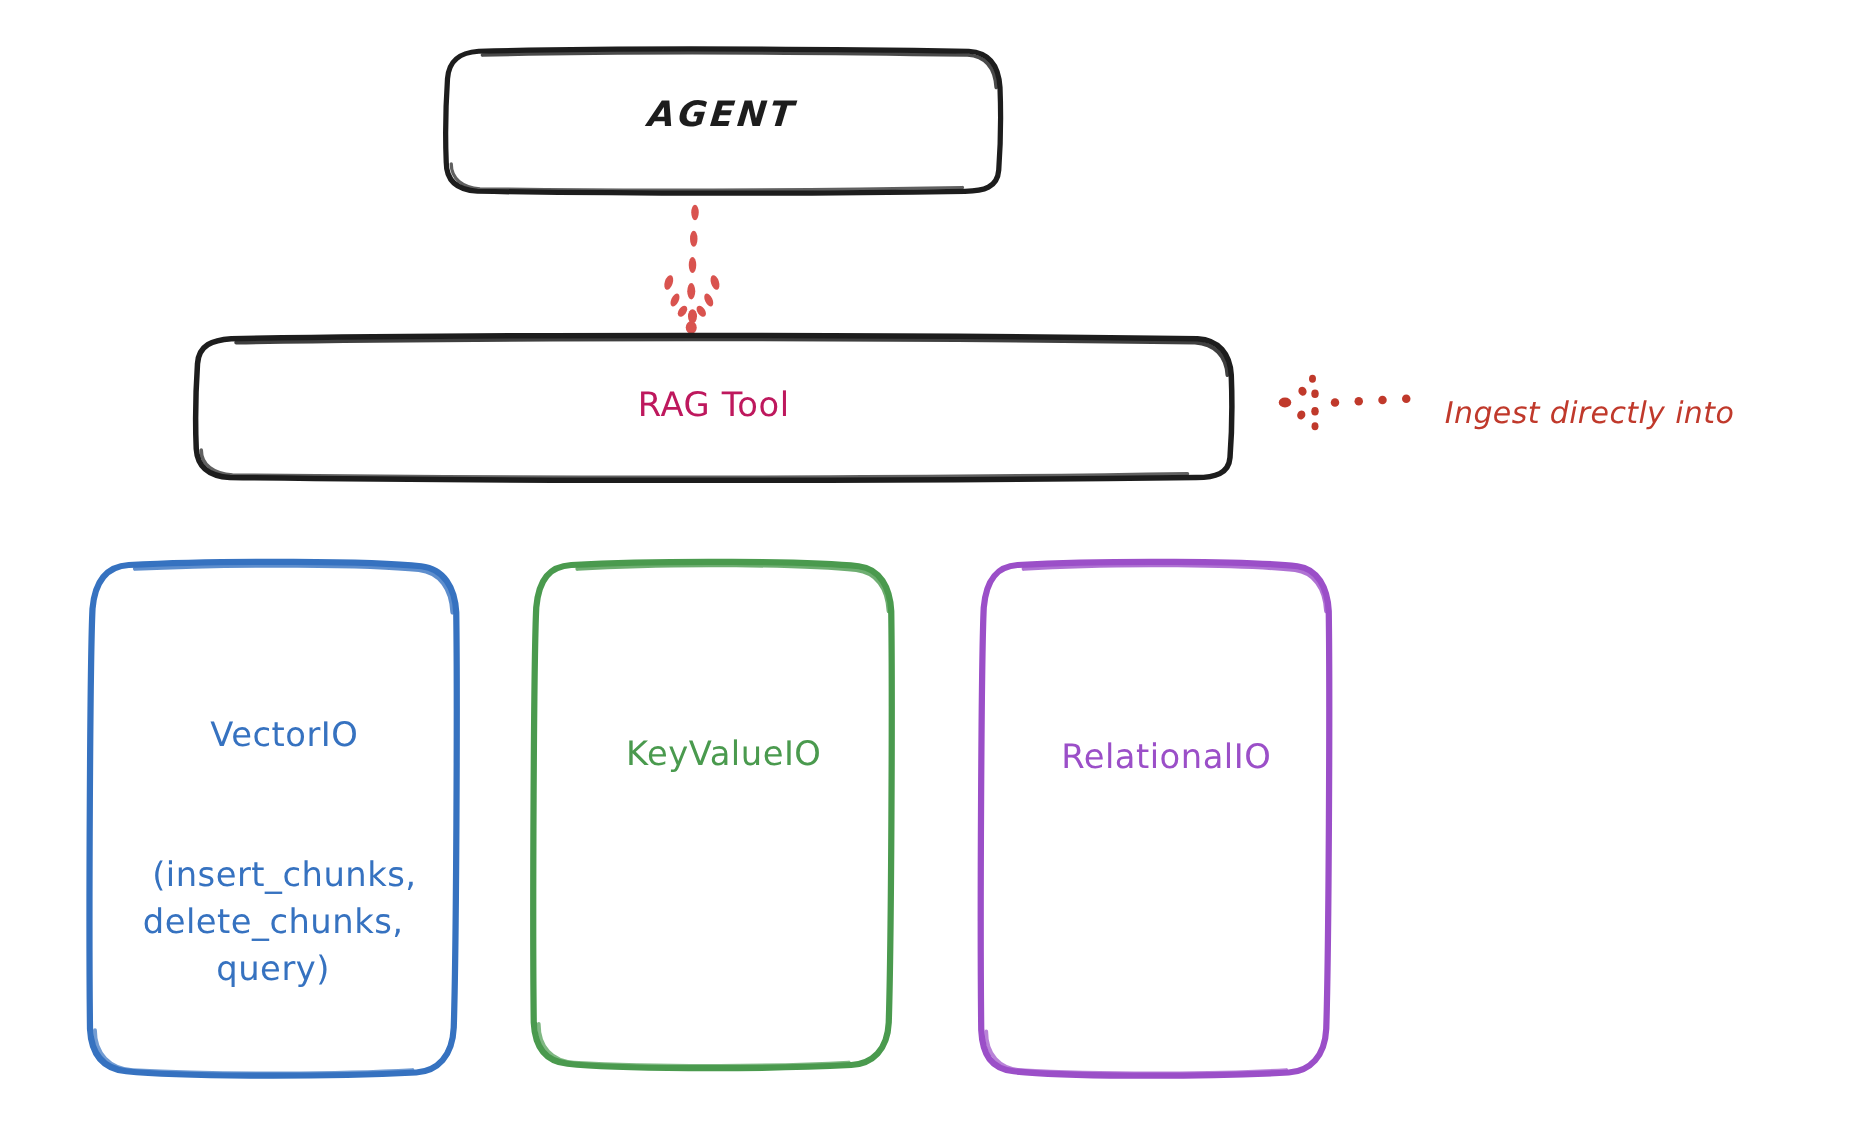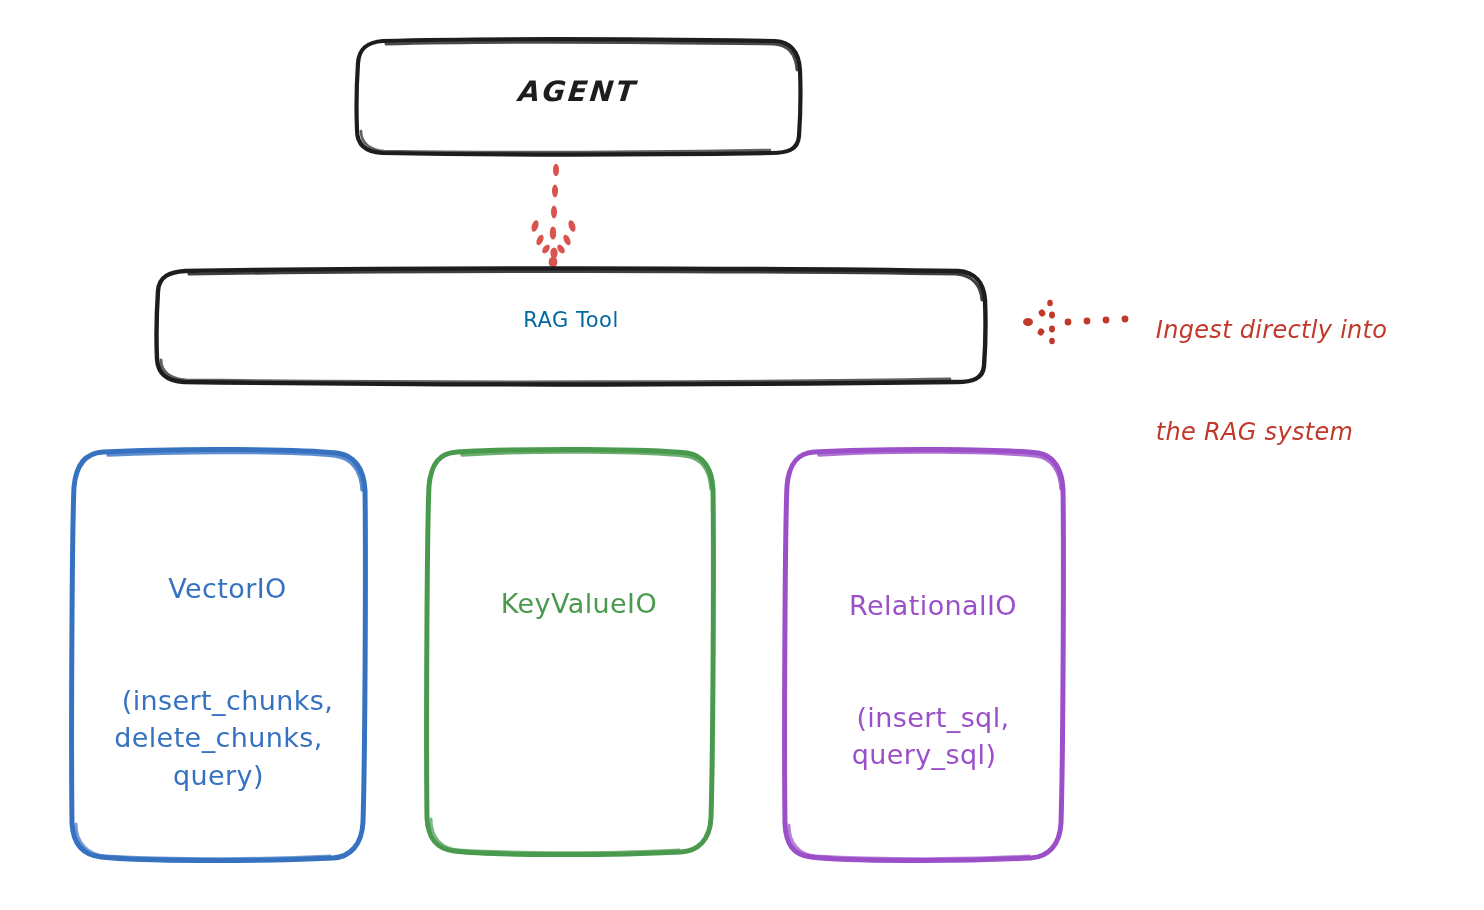--- a/index.html
+++ b/index.html
@@ -43,24 +43,24 @@
     letter-spacing: 2.5px;
     color: #1d1d1d;
     transform: skewX(-6deg);
   }
 
   .ragtool-label {
     left: 157px;
     top: 307px;
     width: 828px;
     font-family: "DejaVu Sans", sans-serif;
-    font-size: 21px;
+    font-size: 27px;
     font-weight: 400;
     letter-spacing: 0.5px;
-    color: #0369a1;
+    color: #be185d;
   }
 
   .store-label {
     font-family: "DejaVu Sans", sans-serif;
     font-size: 27px;
     font-weight: 500;
     letter-spacing: 0.4px;
     line-height: 1.38;
   }
 
@@ -202,24 +202,21 @@
   <span>KeyValueIO</span>
   <br>
   <span class="spacer-line"></span>
   <br>
   
 </div>
 
 <div class="node-label store-label rel-label">
   <span>RelationalIO</span>
   <br>
-  <span>(insert_sql,
-query_sql)</span>
   <span class="spacer-line"></span>
   <br>
   
 </div>
 
 <div class="annotation-label">
   <span>Ingest directly into</span>
   <br>
-  <span>the RAG system</span>
 </div>
 
 </body></html>

